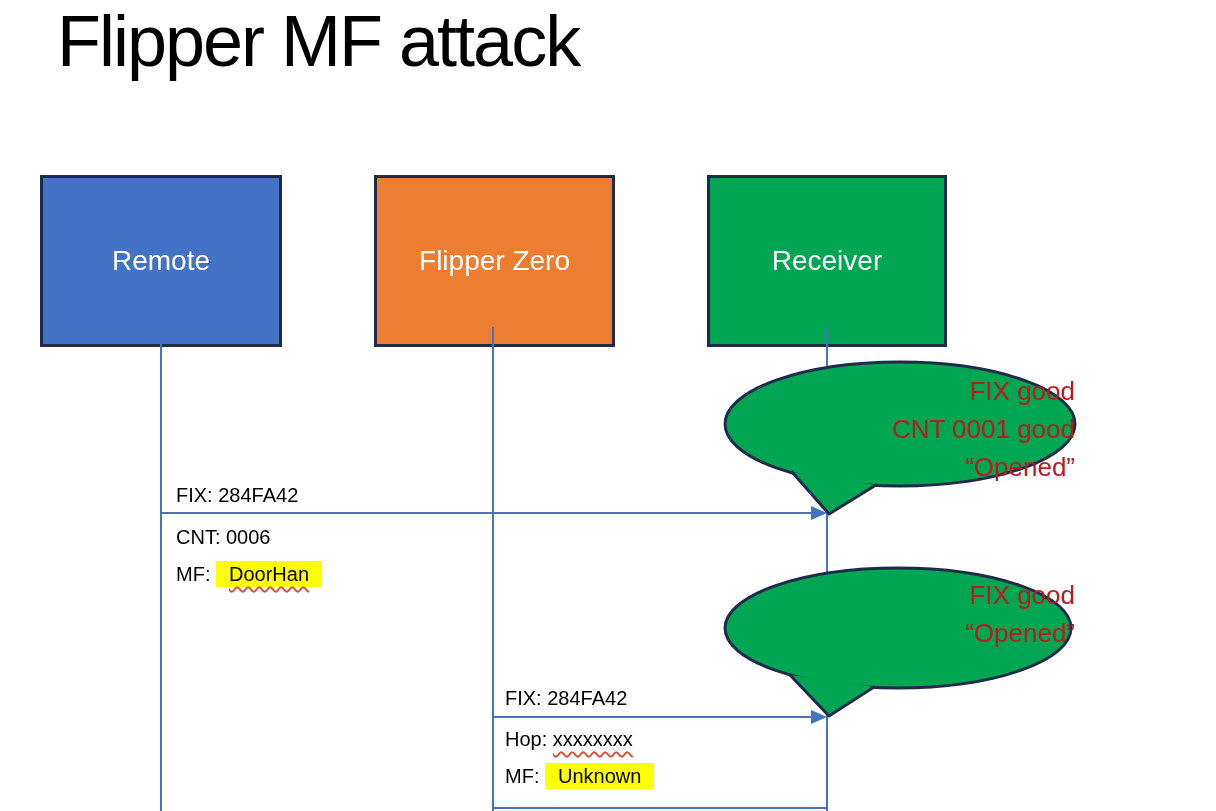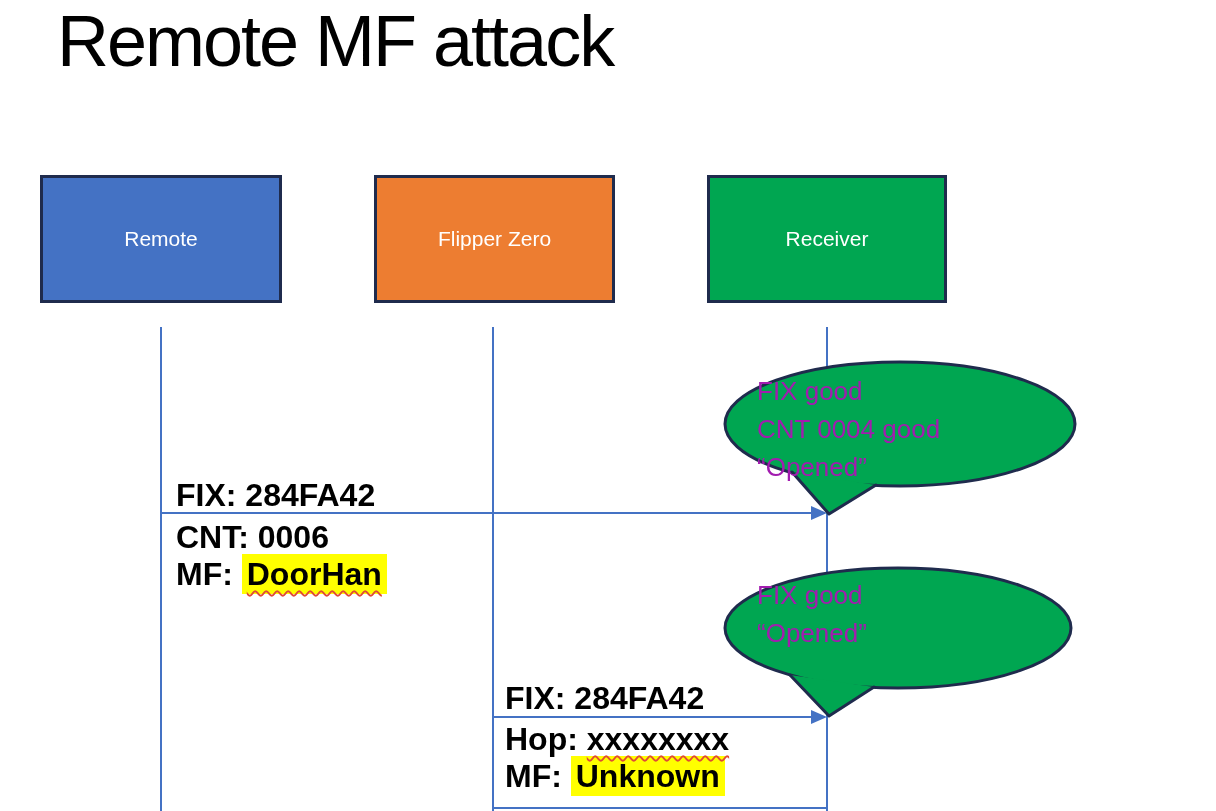--- a/index.html
+++ b/index.html
@@ -6,23 +6,23 @@
   .slide {
     position:relative; width:1216px; height:811px; background:#ffffff;
     font-family:"Liberation Sans", sans-serif; overflow:hidden;
   }
   .title {
     position:absolute; left:57px; top:0; margin:0;
     font-size:72px; font-weight:300; letter-spacing:-2px; color:#000;
     white-space:nowrap;
   }
   .actor {
-    position:absolute; top:175px; height:128px; box-sizing:border-box;
+    position:absolute; top:175px; height:172px; box-sizing:border-box;
     display:flex; align-items:center; justify-content:center;
-    border:3px solid var(--outline-navy); color:#fff; font-size:21px;
+    border:3px solid var(--outline-navy); color:#fff; font-size:28px;
   }
   .actor-remote   { left:40px;  width:242px; background:var(--actor-blue); }
   .actor-flipper  { left:374px; width:241px; background:var(--actor-orange); }
   .actor-receiver { left:707px; width:240px; background:var(--actor-green); }
 
   .lifeline {
     position:absolute; top:327px; width:2px; height:484px;
     background:var(--connector-blue);
   }
   .lifeline-remote   { left:160px; }
@@ -36,62 +36,61 @@
 
   .arrowhead {
     position:absolute; width:0; height:0;
     border-top:7px solid transparent; border-bottom:7px solid transparent;
     border-left:16px solid var(--connector-blue);
   }
   .arrowhead-1 { left:811px; top:506px; }
   .arrowhead-2 { left:811px; top:710px; }
 
   .msg-label {
-    position:absolute; font-size:32px; line-height:32px; color:#000;
+    position:absolute; font-size:20px; line-height:32px; color:#000;
     white-space:nowrap;
-    font-weight:bold;
   }
   .m1 { left:176px; }
   .m2 { left:505px; }
   .m1-above  { top:479px; }
   .m1-below1 { top:521px; }
   .m1-below2 { top:558px; }
   .m2-above  { top:682px; }
   .m2-below1 { top:723px; }
   .m2-below2 { top:760px; }
 
-  .hl { background:var(--highlight-yellow); padding:2px 5px; }
+  .hl { background:var(--highlight-yellow); padding:2px 13px; }
   .wavy {
     text-decoration-line:underline;
     text-decoration-style:wavy;
     text-decoration-color:var(--spellcheck-red);
     text-decoration-thickness:2px;
     text-underline-offset:5px;
   }
 
   .callout-svg { position:absolute; left:0; top:0; pointer-events:none; }
   .callout-ellipse { fill:var(--actor-green); stroke:var(--outline-navy); stroke-width:3; }
   .callout-tail-fill { fill:var(--actor-green); stroke:none; }
   .callout-tail-stroke {
     fill:none; stroke:var(--outline-navy); stroke-width:3;
     stroke-linejoin:round; stroke-linecap:round;
   }
   .callout-text {
-    position:absolute; width:350px; left:757px; text-align:left;
-    color:#a21caf; font-size:26px; line-height:38px;
+    position:absolute; width:350px; left:725px; text-align:right;
+    color:#b91c1c; font-size:26px; line-height:38px;
   }
   .callout-text-1 { top:372px; }
   .callout-text-2 { top:576px; }
 </style>
 </head>
 <body>
 
 <div class="slide">
 
-  <h1 class="title">Remote MF attack</h1>
+  <h1 class="title">Flipper MF attack</h1>
 
   <div class="actor actor-remote">
     <span>Remote</span>
   </div>
   <div class="actor actor-receiver">
     <span>Receiver</span>
   </div>
   <div class="actor actor-flipper">
     <span>Flipper Zero</span>
   </div>
@@ -122,21 +121,21 @@
     </g>
     <g>
       <ellipse class="callout-ellipse" cx="898" cy="628" rx="173" ry="60"></ellipse>
       <polygon class="callout-tail-fill" points="790,675 829,716 874,687"></polygon>
       <path class="callout-tail-stroke" d="M790,675 L829,716 L874,687"></path>
     </g>
   </svg>
 
   <div class="callout-text callout-text-1">
     <div>FIX good</div>
-    <div>CNT 0004 good</div>
+    <div>CNT 0001 good</div>
     <div>“Opened”</div>
   </div>
   <div class="callout-text callout-text-2">
     <div>FIX good</div>
     <div>“Opened”</div>
   </div>
 
 </div>
 
 </body></html>

